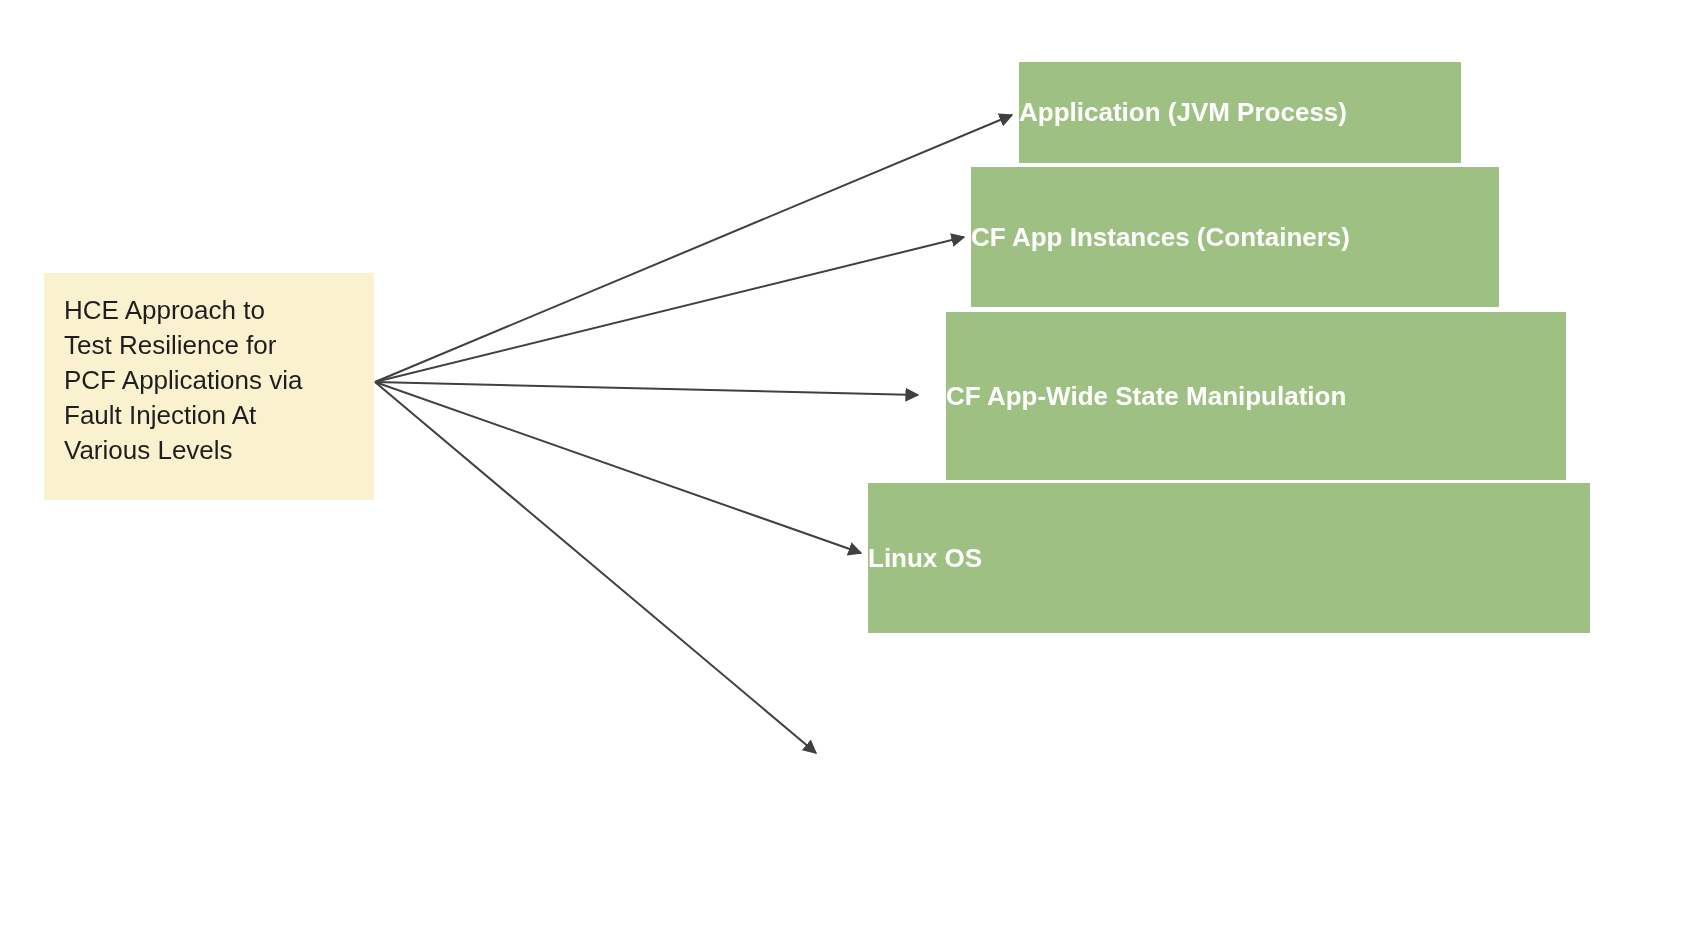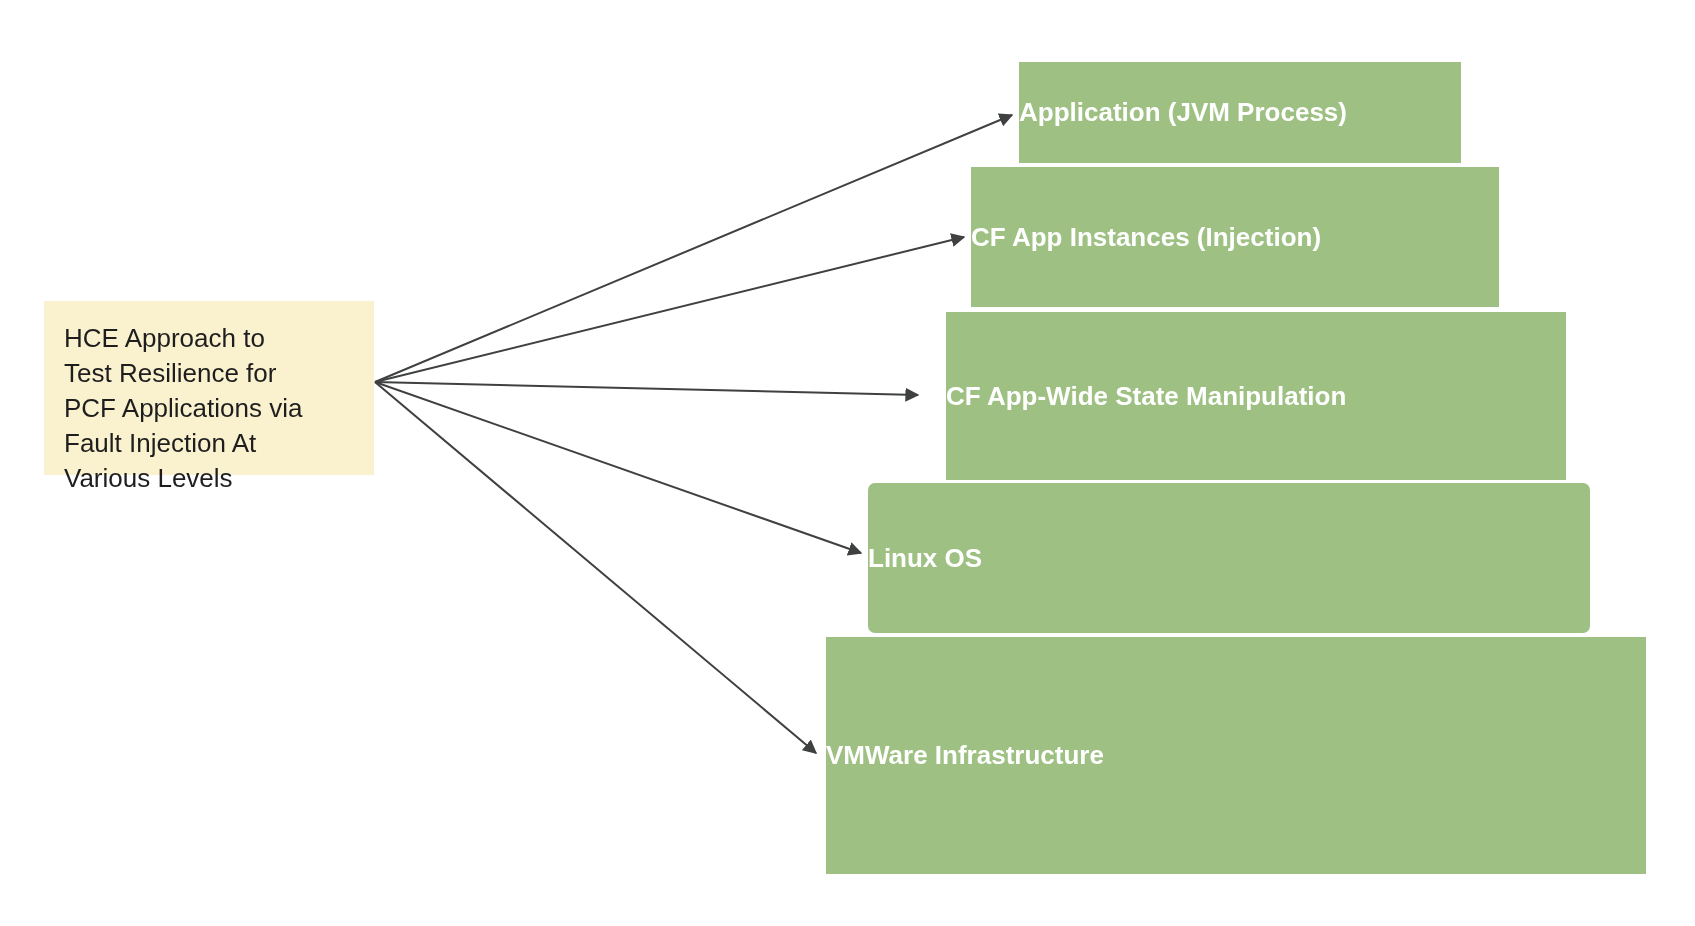--- a/index.html
+++ b/index.html
@@ -22,43 +22,42 @@
   }
   .arrow-layer {
     position: absolute;
     left: 0; top: 0;
     width: 1695px; height: 926px;
     pointer-events: none;
   }
   .note {
     position: absolute;
     left: 44px; top: 273px;
-    width: 330px; height: 174px;
+    width: 330px; height: 227px;
     background: var(--note-bg);
     color: var(--note-text);
     font-size: 26px;
     line-height: 35px;
     padding: 20px 16px 16px 20px;
     white-space: pre-line;
-    margin-top: 28px;
   }
   .level {
     position: absolute;
     background: var(--level-bg);
     color: var(--level-text);
     font-weight: bold;
     font-size: 26px;
     display: flex;
     align-items: center;
     text-align: center;
   }
   .level-1 { left: 1019px; top:  62px; width: 442px; height: 101px; }
   .level-2 { left:  971px; top: 167px; width: 528px; height: 140px; }
   .level-3 { left:  946px; top: 312px; width: 620px; height: 168px; }
-  .level-4 { left:  868px; top: 483px; width: 722px; height: 150px; border-radius: 7px; }
+  .level-4 { left:  868px; top: 483px; width: 722px; height: 150px; }
   .level-5 { left:  826px; top: 637px; width: 820px; height: 237px; }
 </style>
 </head>
 <body>
 
 <div class="canvas">
 
   <svg class="arrow-layer" viewBox="0 0 1695 926" xmlns="http://www.w3.org/2000/svg">
     <defs>
       <marker id="ah" viewBox="0 0 10 10" refX="9" refY="5" markerWidth="7" markerHeight="7" orient="auto-start-reverse">
@@ -76,28 +75,25 @@
 Test Resilience for
 PCF Applications via
 Fault Injection At
 Various Levels</div>
 
   <div class="level level-1">
     <span>Application (JVM Process)</span>
   </div>
 
   <div class="level level-2">
-    <span>CF App Instances (Injection)</span>
+    <span>CF App Instances (Containers)</span>
   </div>
 
   <div class="level level-3">
     <span>CF App-Wide State Manipulation</span>
   </div>
 
   <div class="level level-4">
     <span>Linux OS</span>
   </div>
 
-  <div class="level level-5">
-    <span>VMWare Infrastructure</span>
-  </div>
 
 </div>
 
 </body></html>

